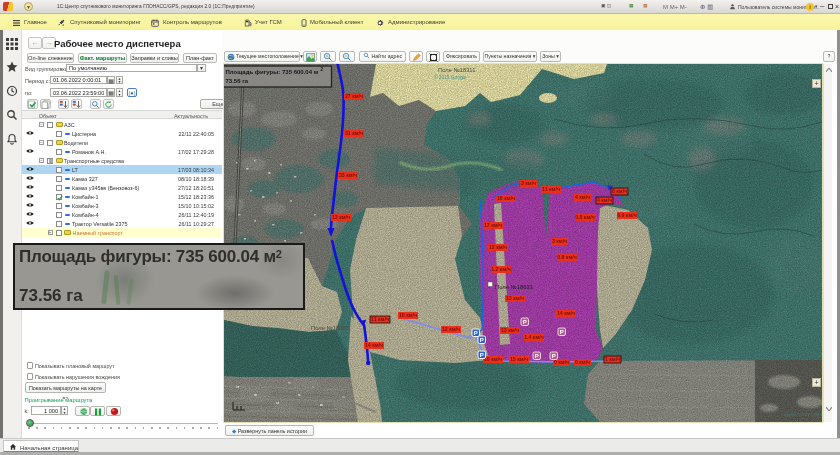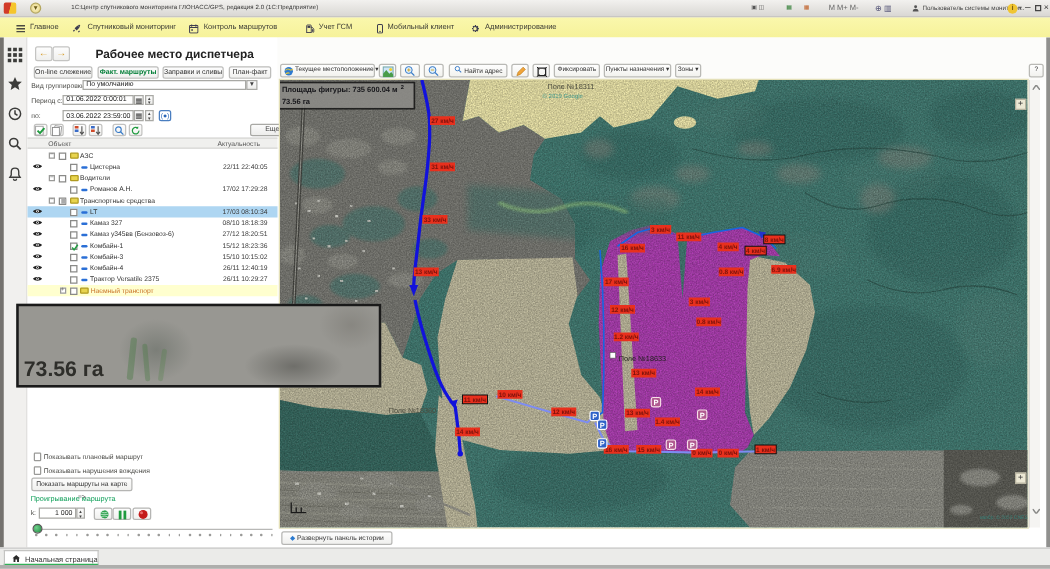--- a/index.html
+++ b/index.html
@@ -10,21 +10,21 @@
 
 #menubar{position:absolute;left:0;top:14px;width:840px;height:16px;background:linear-gradient(#faf7ac,#f6f29a);font-size:6px;color:#3c3c34}
 #menubar .mi{position:absolute;top:5px}
 
 #sidebar{position:absolute;left:0;top:30px;width:22px;height:408px;background:#f1f0ee;border-right:1px solid #dddcda}
 #sidebar .dk{position:absolute;left:0;top:0;width:3px;height:408px;background:#74726e}
 #sidebar svg{position:absolute;left:6px}
 
 #leftpanel{position:absolute;left:22px;top:30px;width:200px;height:408px;background:#fff;font-size:5.5px;color:#3a3a3a}
 .navbtn{position:absolute;top:7px;width:14px;height:12px;border:1px solid #c4c4c2;background:linear-gradient(#fdfdfd,#efefed);border-radius:2px;text-align:center;line-height:10px;color:#d79b27;font-weight:bold;font-size:8px}
-#lp-title{position:absolute;left:21px;top:8px;width:160px;text-align:right;font-size:9.5px;font-weight:bold;color:#222}
+#lp-title{position:absolute;left:32px;top:8px;width:160px;text-align:left;font-size:9.5px;font-weight:bold;color:#222}
 .tab{position:absolute;top:22.5px;height:10.5px;border:1px solid #bdbdbb;background:linear-gradient(#fdfdfd,#f0f0ee);border-radius:2px;font-size:5.6px;text-align:center;line-height:9.5px;color:#333}
 .tab.act{color:#007d36;font-weight:bold}
 .lbl{position:absolute;color:#4a4a46}
 .inp{position:absolute;border:1px solid #a9a9a5;background:#fff;font-size:5.6px;color:#222;line-height:7px}
 .sbtn{position:absolute;border:1px solid #a9a9a5;background:linear-gradient(#fbfbfb,#ededeb);font-size:6px;color:#444;text-align:center}
 .tbtn{position:absolute;top:68.5px;width:11.5px;height:10.5px;border:1px solid #c2c2c0;border-radius:2px;background:linear-gradient(#fdfdfd,#f1f1ef)}
 
 #tree{position:absolute;left:0px;top:80px;width:200px;height:160px}
 #treehead{position:absolute;left:0;top:0;width:200px;height:9px;background:#f0f0ee;border-top:1px solid #d6d6d4;border-bottom:1px solid #d6d6d4;color:#555;font-size:5.4px}
 .trow{position:absolute;left:0;width:200px;height:9px;white-space:nowrap;font-size:5.4px}
@@ -718,20 +718,21 @@
 <div class="abs" style="left:812px;top:378px;width:9px;height:9px;background:#ece8d4;border:1px solid #b8b4a0;color:#333;font-size:7px;line-height:7px;text-align:center;z-index:20">+</div>
 <div id="histbtn"><span style="color:#2a7ad0">◆</span> Развернуть панель истории</div>
 
 <div id="bigtip">
   <div class="abs" style="left:80px;top:10px;width:60px;height:50px;background:radial-gradient(rgba(88,96,88,0.45),transparent 70%)"></div>
   <div class="abs" style="left:180px;top:30px;width:80px;height:36px;background:radial-gradient(rgba(70,70,66,0.5),transparent 70%)"></div>
   <div class="abs" style="left:240px;top:-5px;width:52px;height:40px;background:radial-gradient(rgba(120,118,112,0.5),transparent 70%)"></div>
   <div class="abs" style="left:88px;top:25px;width:5px;height:34px;background:rgba(70,120,64,0.4);border-radius:2px;transform:rotate(6deg)"></div>
   <div class="abs" style="left:100px;top:30px;width:4px;height:30px;background:rgba(70,120,64,0.35);border-radius:2px;transform:rotate(-5deg)"></div>
   <div class="abs" style="left:113px;top:34px;width:4px;height:26px;background:rgba(80,130,70,0.3);border-radius:2px;transform:rotate(8deg)"></div>
+  <div class="t1">Площадь фигуры: 735 600.04 м<span style="font-size:11px;vertical-align:4px">2</span></div>
   <div class="t2">73.56 га</div>
 </div>
 <div class="abs" style="left:836.5px;top:30px;width:3.5px;height:408px;background:#90908e"></div>
 
 <div id="statusbar">
   <div id="hometab"><svg width="8" height="8" viewBox="0 0 24 24" style="margin:1.5px 3px -1px 5px">
         <path fill="#2a2a2a" d="M12 3l9 8h-2.5v9h-4.5v-6h-4v6H5.5v-9H3z"></path>
       </svg>Начальная страница</div>
 </div>
 <div id="statusbot"></div>

